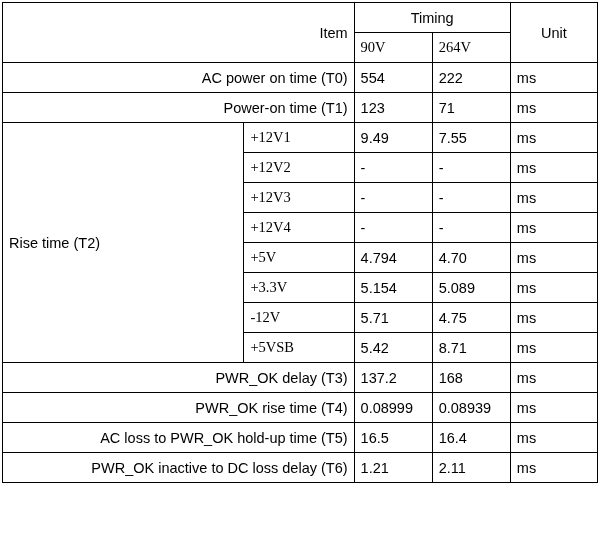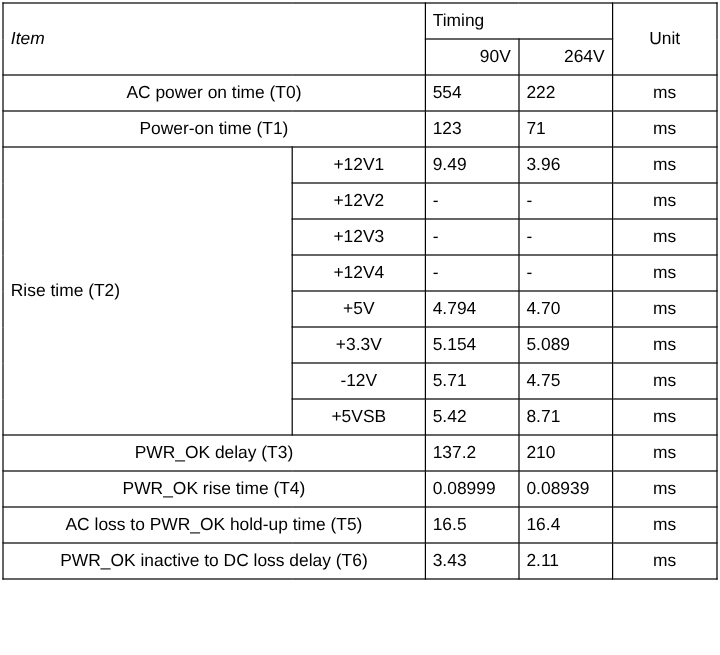--- a/index.html
+++ b/index.html
@@ -33,52 +33,53 @@
     height: 30px;
     box-sizing: border-box;
   }
   .c-item   { width: 241px; }
   .c-sub    { width: 110px; }
   .c-90     { width: 78px; }
   .c-264    { width: 78px; }
   .c-unit   { width: 87px; }
 
   .hdr-item {
-    text-align: left;
+    text-align: right;
     font-size: 16px;
     height: 68px;
-    font-style: italic;
   }
   .hdr-timing {
-    text-align: left;
+    text-align: center;
     font-size: 16px;
     height: 34px;
   }
   .hdr-unit {
     font-size: 16px;
     height: 68px;
   }
   .hdr-sub {
-    text-align: right;
+    text-align: left;
     font-size: 15px;
     height: 34px;
+    font-family: Liberation Serif, serif;
   }
   .lbl {
-    text-align: center;
+    text-align: right;
     font-size: 15px;
   }
   .sublbl {
-    text-align: center;
+    text-align: left;
     font-size: 15px;
+    font-family: Liberation Serif, serif;
   }
   .val {
     font-size: 15px;
   }
   .unit {
-    text-align: center;
+    text-align: left;
     font-size: 15px;
   }
   .rise-label {
     text-align: left;
     vertical-align: middle;
     font-size: 15px;
   }
 </style>
 </head>
 <body>
@@ -113,21 +114,21 @@
       <tr>
         <td class="lbl" colspan="2">Power-on time (T1)</td>
         <td class="val">123</td>
         <td class="val">71</td>
         <td class="unit">ms</td>
       </tr>
       <tr>
         <td class="rise-label" rowspan="8">Rise time (T2)</td>
         <td class="sublbl">+12V1</td>
         <td class="val">9.49</td>
-        <td class="val">3.96</td>
+        <td class="val">7.55</td>
         <td class="unit">ms</td>
       </tr>
       <tr>
         <td class="sublbl">+12V2</td>
         <td class="val">-</td>
         <td class="val">-</td>
         <td class="unit">ms</td>
       </tr>
       <tr>
         <td class="sublbl">+12V3</td>
@@ -161,36 +162,36 @@
       </tr>
       <tr>
         <td class="sublbl">+5VSB</td>
         <td class="val">5.42</td>
         <td class="val">8.71</td>
         <td class="unit">ms</td>
       </tr>
       <tr>
         <td class="lbl" colspan="2">PWR_OK delay (T3)</td>
         <td class="val">137.2</td>
-        <td class="val">210</td>
+        <td class="val">168</td>
         <td class="unit">ms</td>
       </tr>
       <tr>
         <td class="lbl" colspan="2">PWR_OK rise time (T4)</td>
         <td class="val">0.08999</td>
         <td class="val">0.08939</td>
         <td class="unit">ms</td>
       </tr>
       <tr>
         <td class="lbl" colspan="2">AC loss to PWR_OK hold-up time (T5)</td>
         <td class="val">16.5</td>
         <td class="val">16.4</td>
         <td class="unit">ms</td>
       </tr>
       <tr>
         <td class="lbl" colspan="2">PWR_OK inactive to DC loss delay (T6)</td>
-        <td class="val">3.43</td>
+        <td class="val">1.21</td>
         <td class="val">2.11</td>
         <td class="unit">ms</td>
       </tr>
     </tbody>
   </table>
 </div>
 
 </body></html>

